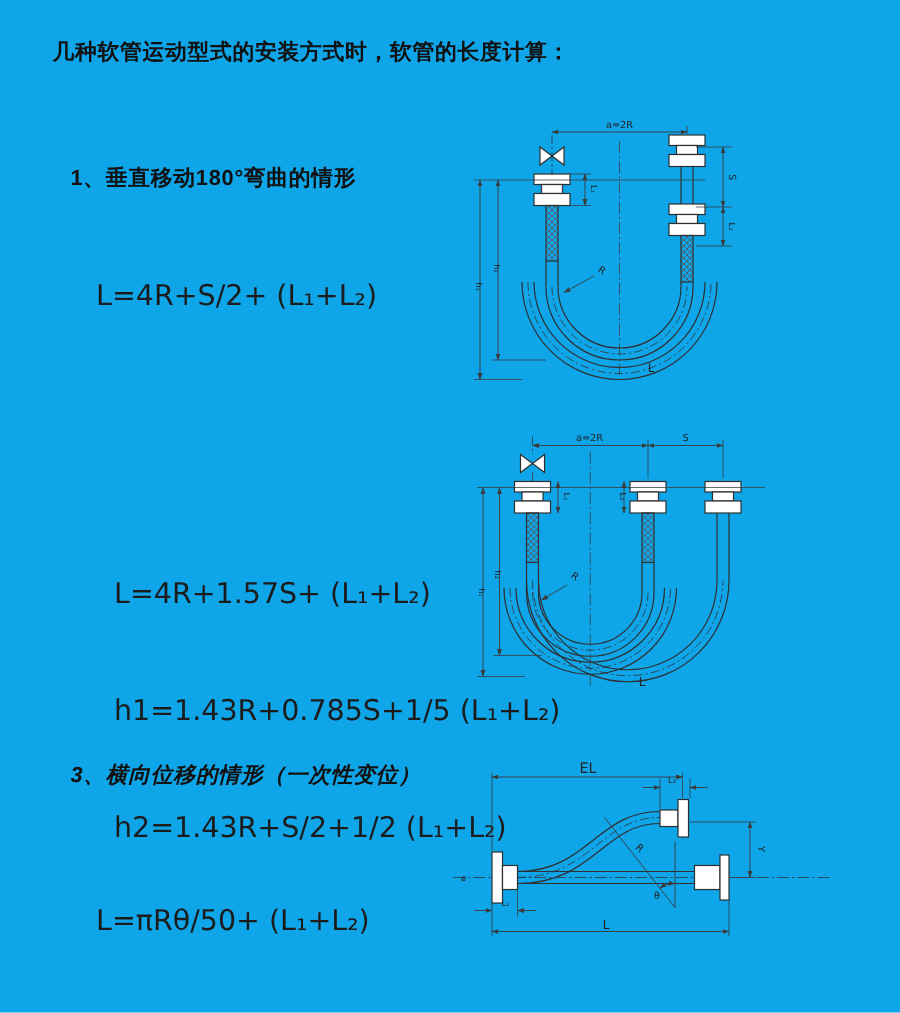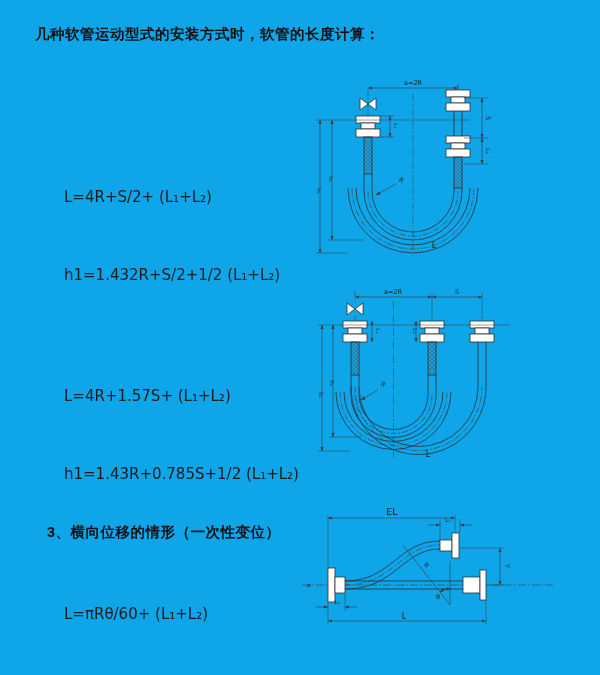--- a/index.html
+++ b/index.html
@@ -4,47 +4,48 @@
 <style>
   html,body{margin:0;padding:0;background:#e8e8e8;}
   .page{
     position:relative;width:600px;height:675px;background:#0ea5e9;
     font-family:"Liberation Sans","DejaVu Sans",sans-serif;color:#111;
     overflow:hidden;margin:0 auto;
   }
   .title{position:absolute;left:35px;top:25px;font-size:14.5px;font-weight:700;letter-spacing:.5px;}
   .sec-heading{position:absolute;font-size:14.5px;font-weight:700;letter-spacing:.5px;}
   .formulas{position:absolute;font-family:"DejaVu Sans","Liberation Sans",sans-serif;
-    font-size:15px;color:#1c1c1c;line-height:26px;white-space:pre;}
+    font-size:19px;color:#1c1c1c;line-height:26px;white-space:pre;}
   svg{position:absolute;overflow:visible;}
   svg text{font-family:"DejaVu Sans","Liberation Sans",sans-serif;fill:#222;}
   .dimtxt{font-size:6.5px;}
   .smalltxt{font-size:5.5px;}
   .Ltxt{font-size:8px;}
 </style>
 </head>
 <body>
 
 <div class="page">
 
   <div class="title">几种软管运动型式的安装方式时，软管的长度计算：</div>
 
+  <div class="sec-heading" style="left:47px;top:109px;">1、垂直移动180°弯曲的情形</div>
   <div class="formulas" style="left:64px;top:132px;">
     <div>L=4R+S/2+ (L₁+L₂)</div>
-    <div>h1=1.432R+S/2+1/2 (L₁+L₂)</div>
   </div>
 
-  <div class="formulas" style="left:64px;top:331px;">
+  <div class="formulas" style="left:76px;top:331px;">
     <div>L=4R+1.57S+ (L₁+L₂)</div>
-    <div>h1=1.43R+0.785S+1/2 (L₁+L₂)</div>
+    <div>h1=1.43R+0.785S+1/5 (L₁+L₂)</div>
+    <div>h2=1.43R+S/2+1/2 (L₁+L₂)</div>
   </div>
 
-  <div class="sec-heading" style="left:47px;top:523px;">3、横向位移的情形（一次性变位）</div>
+  <div class="sec-heading" style="left:47px;top:507px;font-style:italic;">3、横向位移的情形（一次性变位）</div>
   <div class="formulas f3" style="left:64px;top:549px;">
-    <div>L=πRθ/60+ (L₁+L₂)</div>
+    <div>L=πRθ/50+ (L₁+L₂)</div>
     
     
   </div>
 
   <svg style="left:312px;top:76px;" width="236" height="180" viewBox="0 0 236 180">
     <defs>
       <marker id="ah" viewBox="0 0 10 10" refX="9" refY="5" markerWidth="8" markerHeight="8" orient="auto-start-reverse">
         <path d="M0,1.5 L9.5,5 L0,8.5 z" fill="#3a3a3a"></path>
       </marker>
       <pattern id="hatch" width="4" height="4" patternUnits="userSpaceOnUse">

